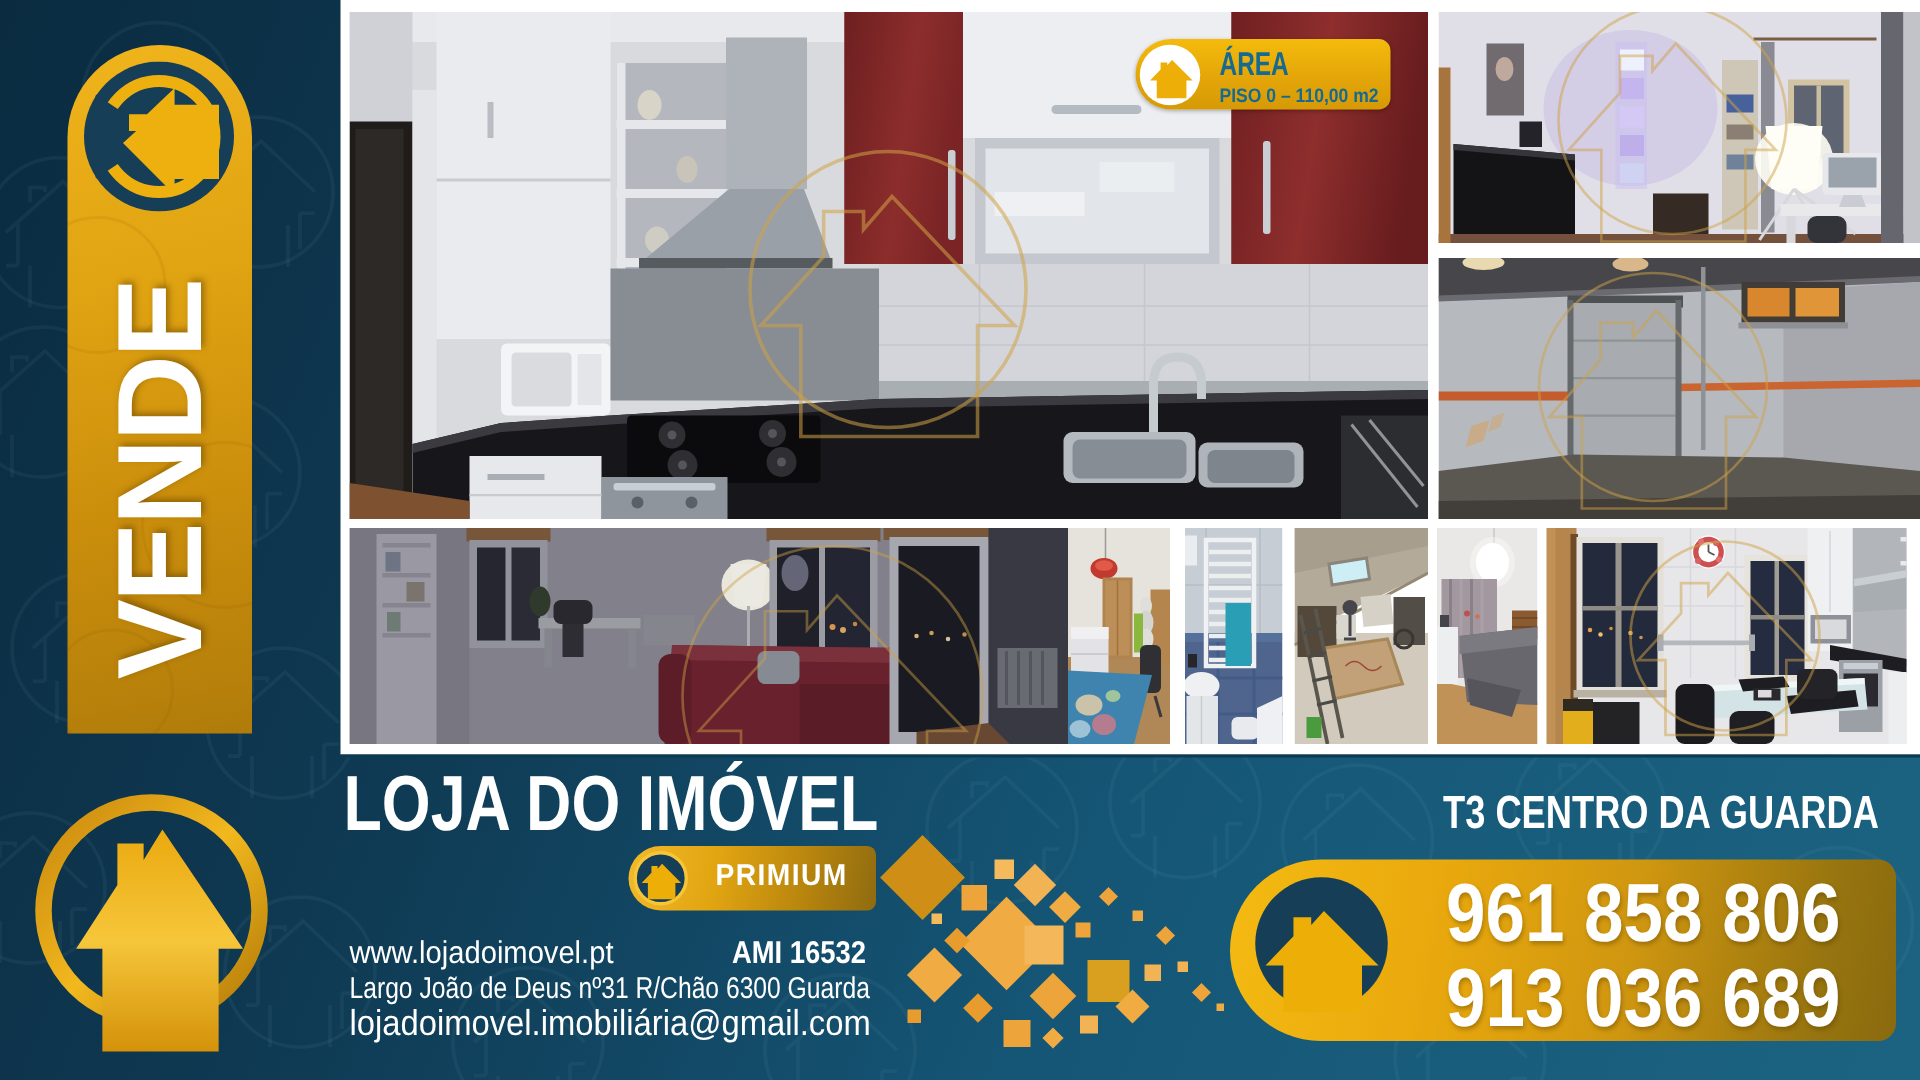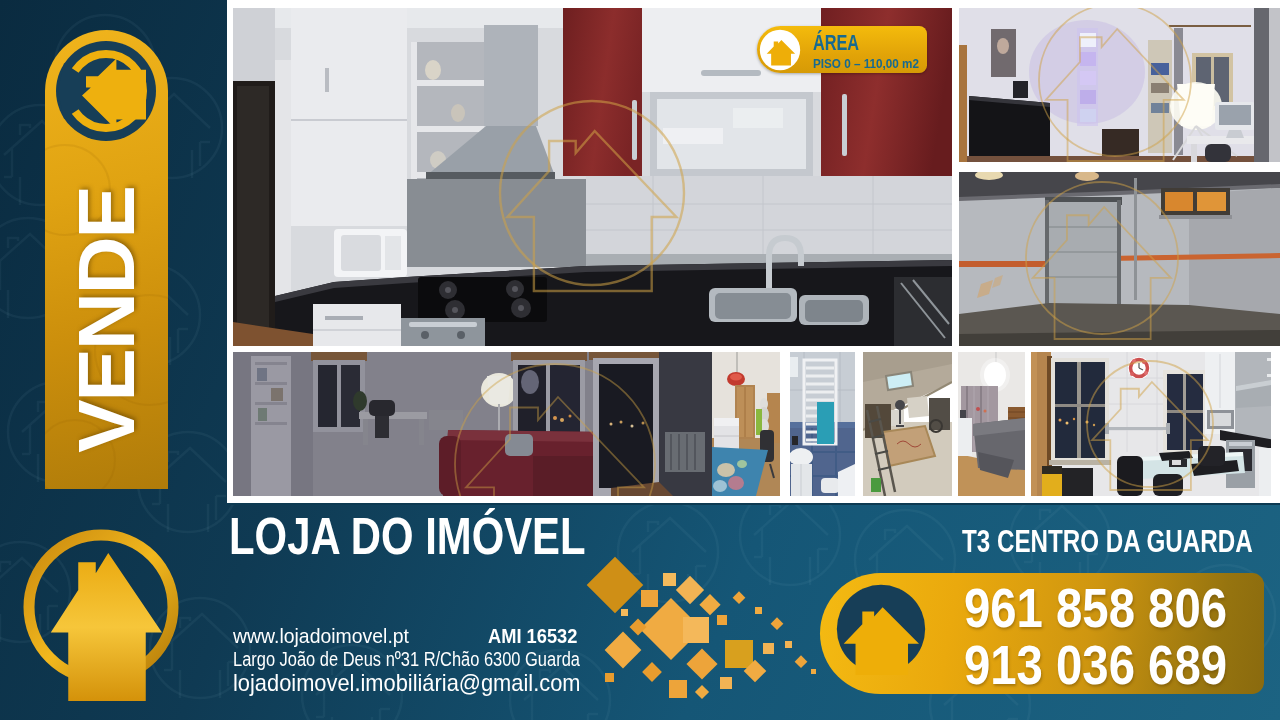--- a/index.html
+++ b/index.html
@@ -766,20 +766,29 @@
         </linearGradient>
   </defs>
   <circle cx="79" cy="79" r="72" fill="none" stroke="url(#goldring)" stroke-width="11"></circle>
   <path d="M 53,20 L 96,63 L 83,63 L 83,100 L 21,100 L 21,63 L 7,63 L 29,40 L 29,25 L 43,25 L 43,31 Z" fill="url(#goldhouse)" transform="translate(20,-12) scale(1.25,1.85)"></path>
 </svg>
 
 <div class="abs" style="left:227px;top:503px;width:1053px;height:2px;background:#0d3a52"></div>
 
 <div class="abs" style="left:229px;top:506px;font-size:52px;font-weight:bold;color:#ffffff;white-space:nowrap;transform:scaleX(0.805);transform-origin:0 0">LOJA DO IMÓVEL</div>
 
+<div class="abs" style="left:419px;top:564px;width:165px;height:43px;background:linear-gradient(100deg,#f2b929 0%,#e2a512 35%,#b9860e 70%,#8f6b10 100%);border-radius:22px 6px 6px 22px">
+
+  <svg class="abs" style="left:3px;top:3px" width="37" height="37" viewBox="0 0 100 100">
+        <circle cx="50" cy="50" r="46" fill="#173e57" stroke="#f6c63a" stroke-width="6"></circle>
+        <path d="M 53,20 L 96,63 L 83,63 L 83,100 L 21,100 L 21,63 L 7,63 L 29,40 L 29,25 L 43,25 L 43,31 Z" fill="#eeae08" transform="translate(10,8) scale(0.8)"></path>
+      </svg>
+
+  <div class="abs" style="left:58px;top:9px;font-size:20px;font-weight:bold;color:#ffffff;letter-spacing:1px;transform:scaleX(0.94);transform-origin:0 0">PRIMIUM</div>
+</div>
 
 <div class="abs" style="left:233px;top:624px;font-size:21px;color:#ffffff;transform:scaleX(0.925);transform-origin:0 0">www.lojadoimovel.pt</div>
 
 <div class="abs" style="left:488px;top:624px;font-size:21px;font-weight:bold;color:#ffffff;transform:scaleX(0.87);transform-origin:0 0">AMI 16532</div>
 
 <div class="abs" style="left:233px;top:648px;font-size:20px;color:#ffffff;transform:scaleX(0.822);transform-origin:0 0">Largo João de Deus nº31 R/Chão 6300 Guarda</div>
 
 <div class="abs" style="left:233px;top:669px;font-size:24px;color:#ffffff;transform:scaleX(0.91);transform-origin:0 0">lojadoimovel.imobiliária@gmail.com</div>
 
 <svg class="abs" style="left:585px;top:545px" width="240" height="175" viewBox="0 0 240 175">

